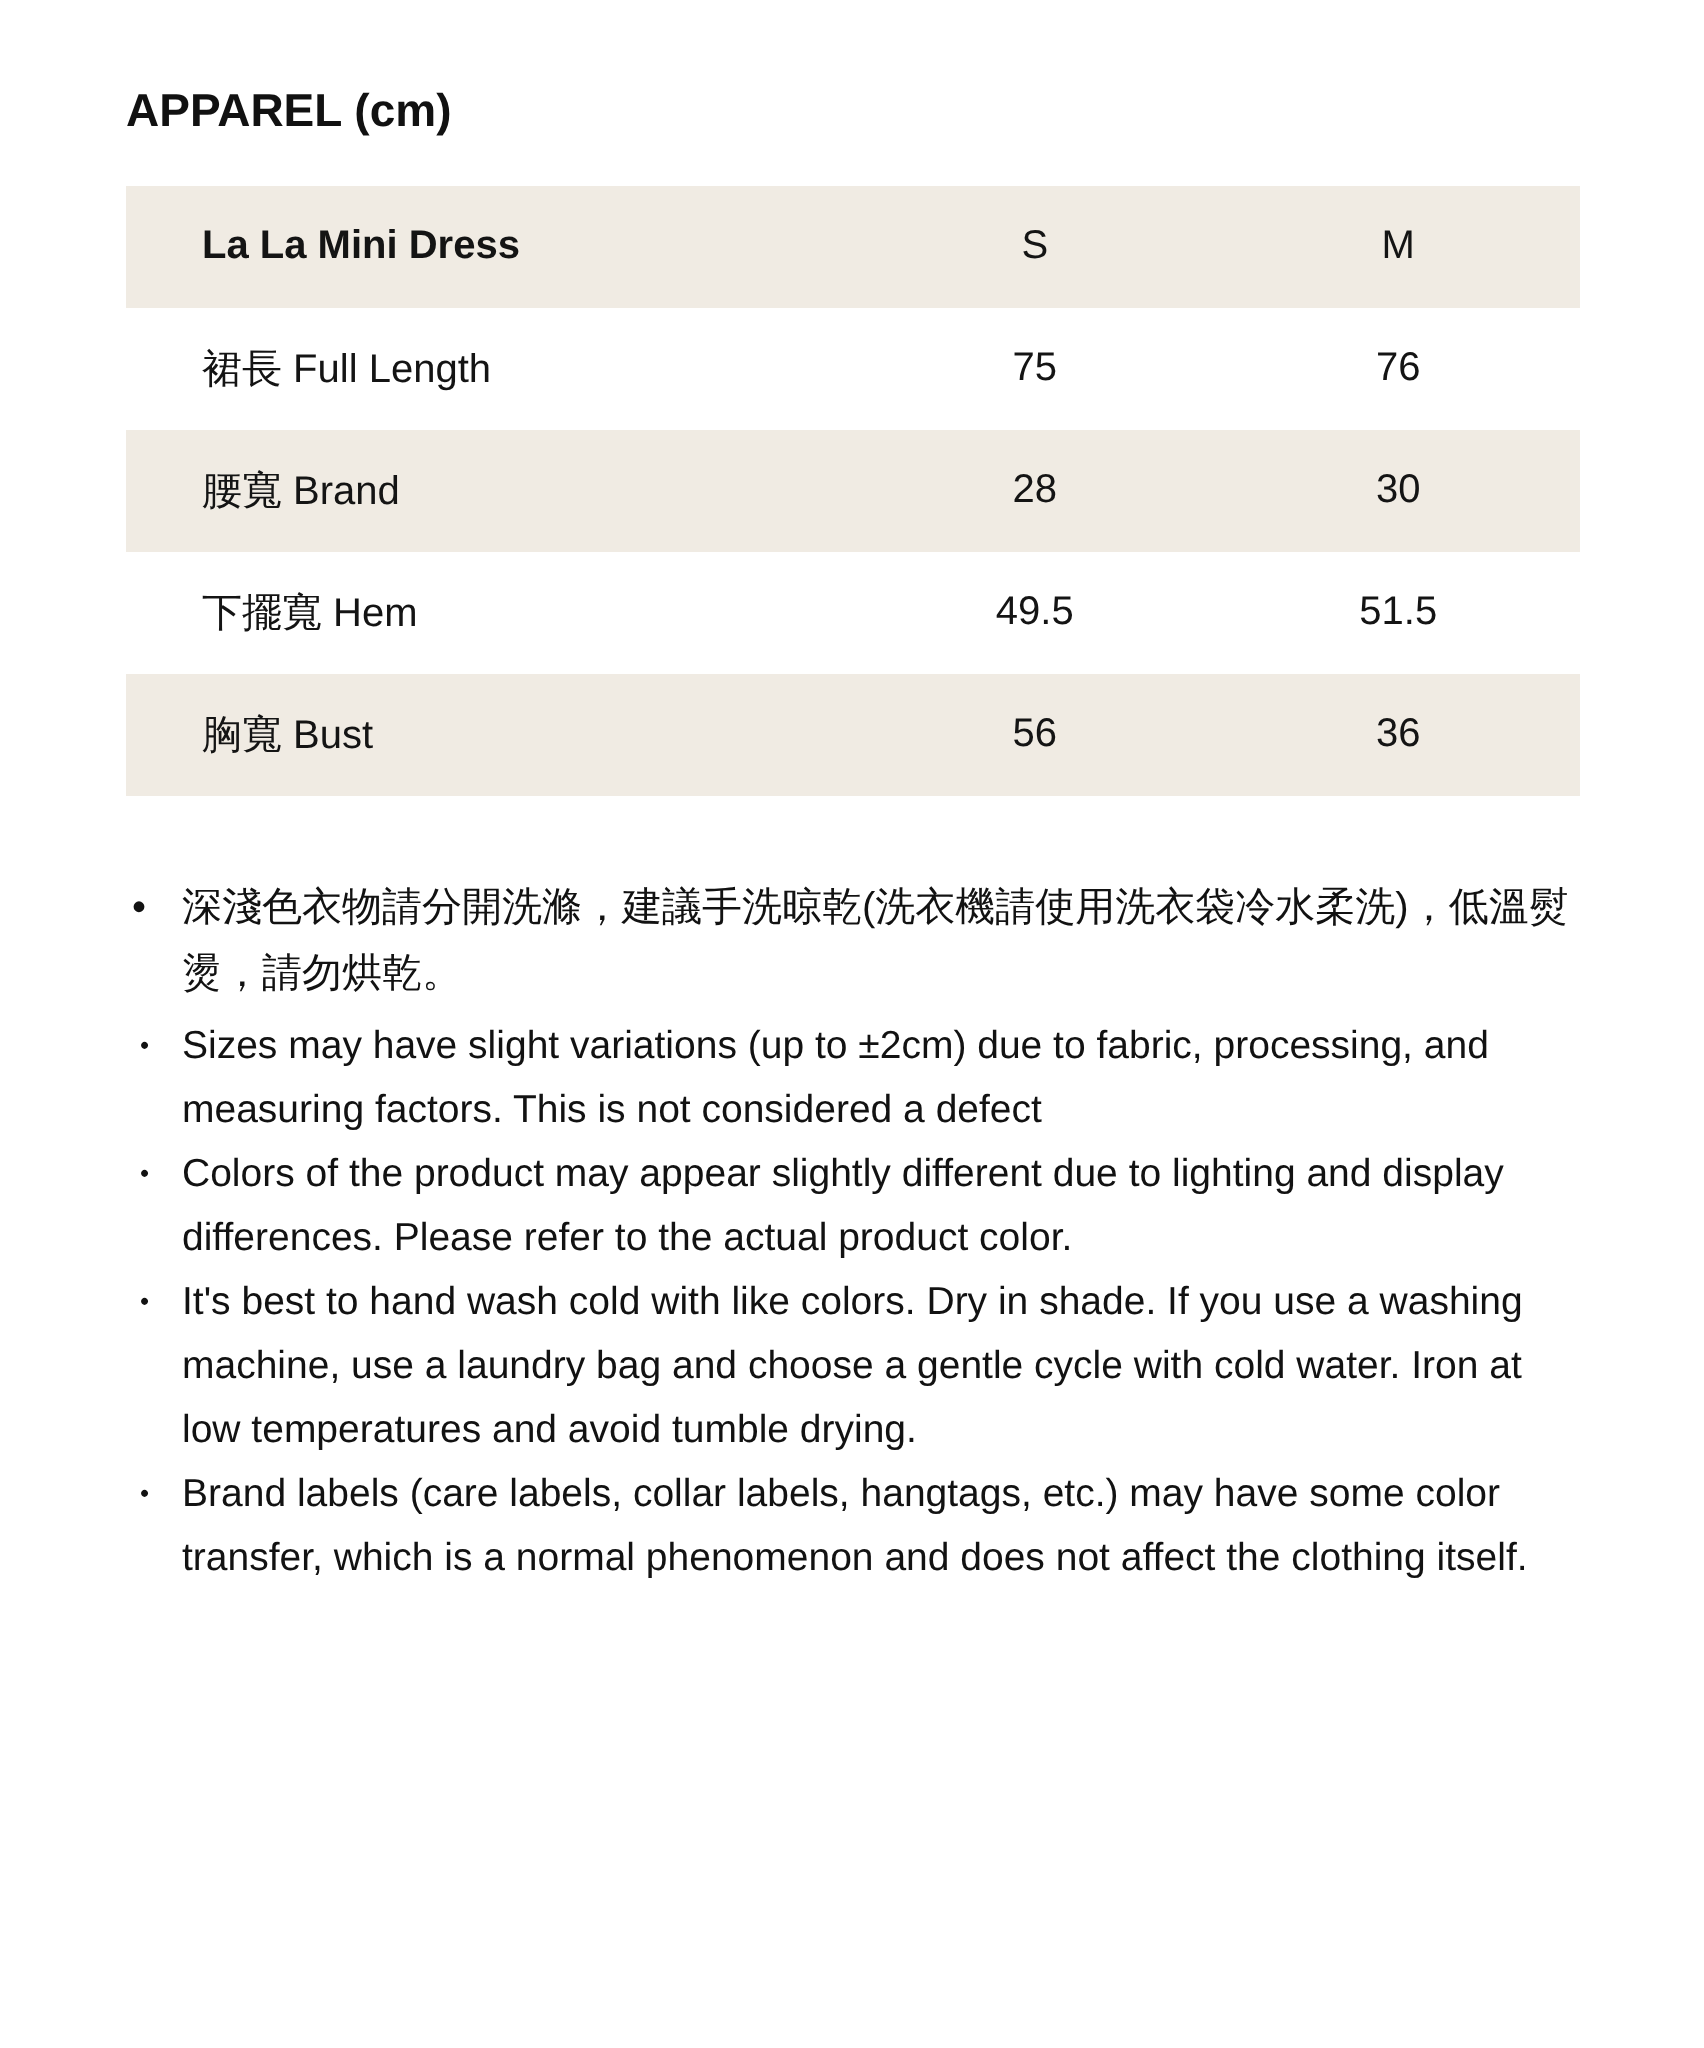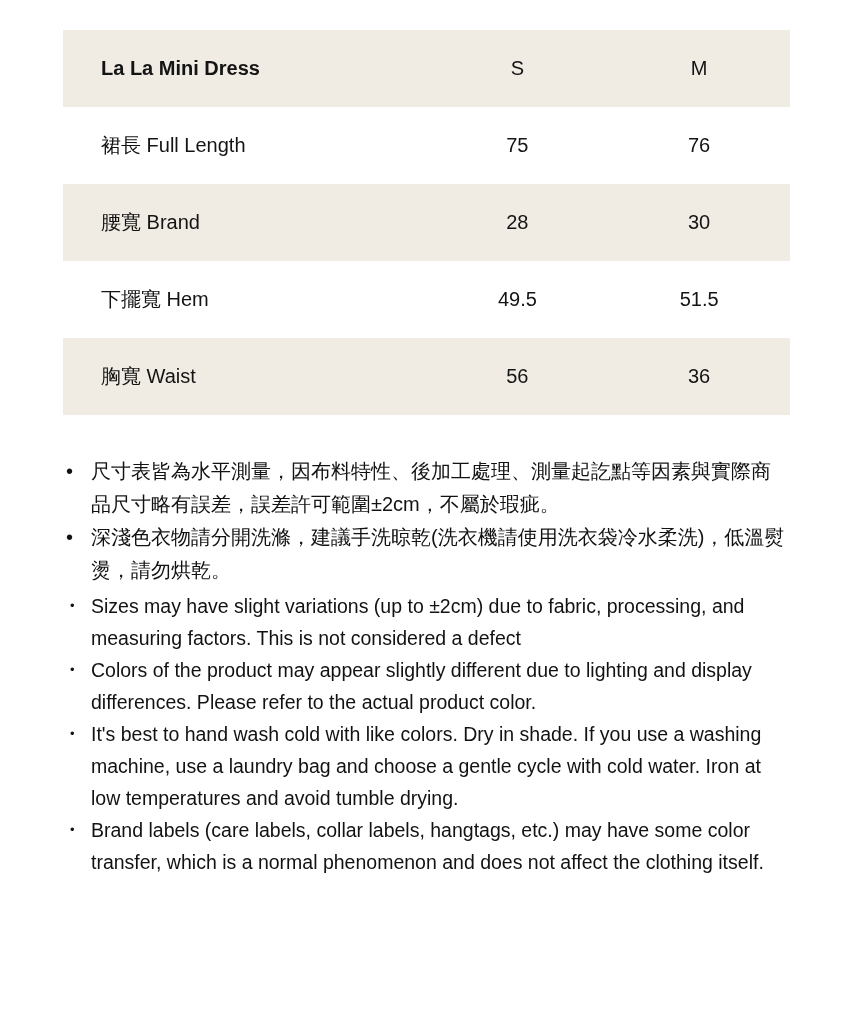--- a/index.html
+++ b/index.html
@@ -26,21 +26,21 @@
     color: #111111;
   }
   table.size-table {
     width: 100%;
     border-collapse: collapse;
     font-size: 20px;
     color: #141414;
   }
   table.size-table th,
   table.size-table td {
-    height: 77px;
+    height: 61px;
     padding: 0;
     vertical-align: middle;
   }
   .c-label {
     width: 50%;
     text-align: left;
     padding-left: 38px !important;
   }
   .c-num {
     width: 25%;
@@ -91,20 +91,21 @@
     left: 7px;
     top: 0;
     font-size: 13px;
   }
 </style>
 </head>
 <body>
 
 <div class="page">
 
+  <h1 class="page-title">APPAREL (cm)</h1>
 
   <table class="size-table">
     <thead>
       <tr>
         <th class="c-label">La La Mini Dress</th>
         <th class="c-num">S</th>
         <th class="c-num">M</th>
       </tr>
     </thead>
     <tbody>
@@ -117,29 +118,28 @@
         <td class="c-label">腰寬 Brand</td>
         <td class="c-num">28</td>
         <td class="c-num">30</td>
       </tr>
       <tr>
         <td class="c-label">下擺寬 Hem</td>
         <td class="c-num">49.5</td>
         <td class="c-num">51.5</td>
       </tr>
       <tr>
-        <td class="c-label">胸寬 Waist</td>
+        <td class="c-label">胸寬 Bust</td>
         <td class="c-num">56</td>
         <td class="c-num">36</td>
       </tr>
     </tbody>
   </table>
 
   <ul class="notes notes-zh" lang="zh-Hant">
-    <li>尺寸表皆為水平測量，因布料特性、後加工處理、測量起訖點等因素與實際商品尺寸略有誤差，誤差許可範圍±2cm，不屬於瑕疵。</li>
     <li>深淺色衣物請分開洗滌，建議手洗晾乾(洗衣機請使用洗衣袋冷水柔洗)，低溫熨燙，請勿烘乾。</li>
   </ul>
 
   <ul class="notes notes-en" lang="en">
     <li>Sizes may have slight variations (up to ±2cm) due to fabric, processing, and measuring factors. This is not considered a defect</li>
     <li>Colors of the product may appear slightly different due to lighting and display differences. Please refer to the actual product color.</li>
     <li>It's best to hand wash cold with like colors. Dry in shade. If you use a washing machine, use a laundry bag and choose a gentle cycle with cold water. Iron at low temperatures and avoid tumble drying.</li>
     <li>Brand labels (care labels, collar labels, hangtags, etc.) may have some color transfer, which is a normal phenomenon and does not affect the clothing itself.</li>
   </ul>
 

